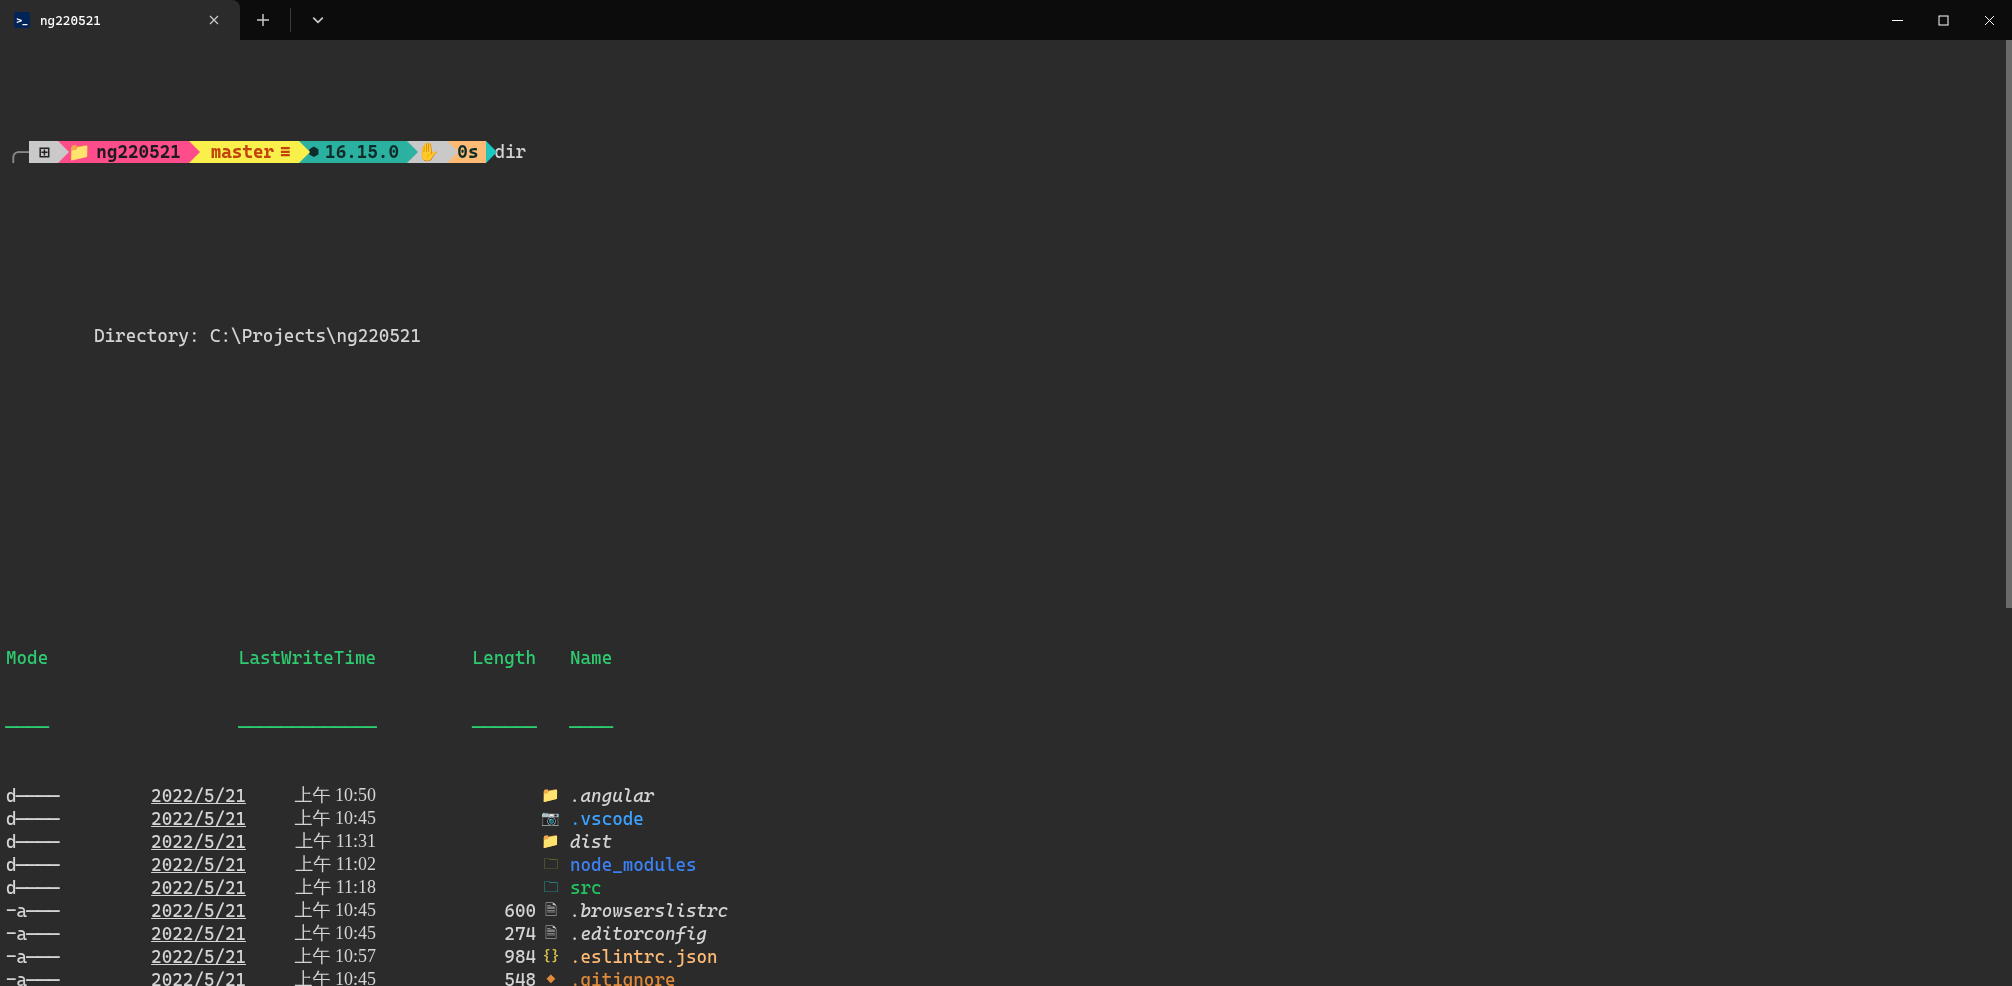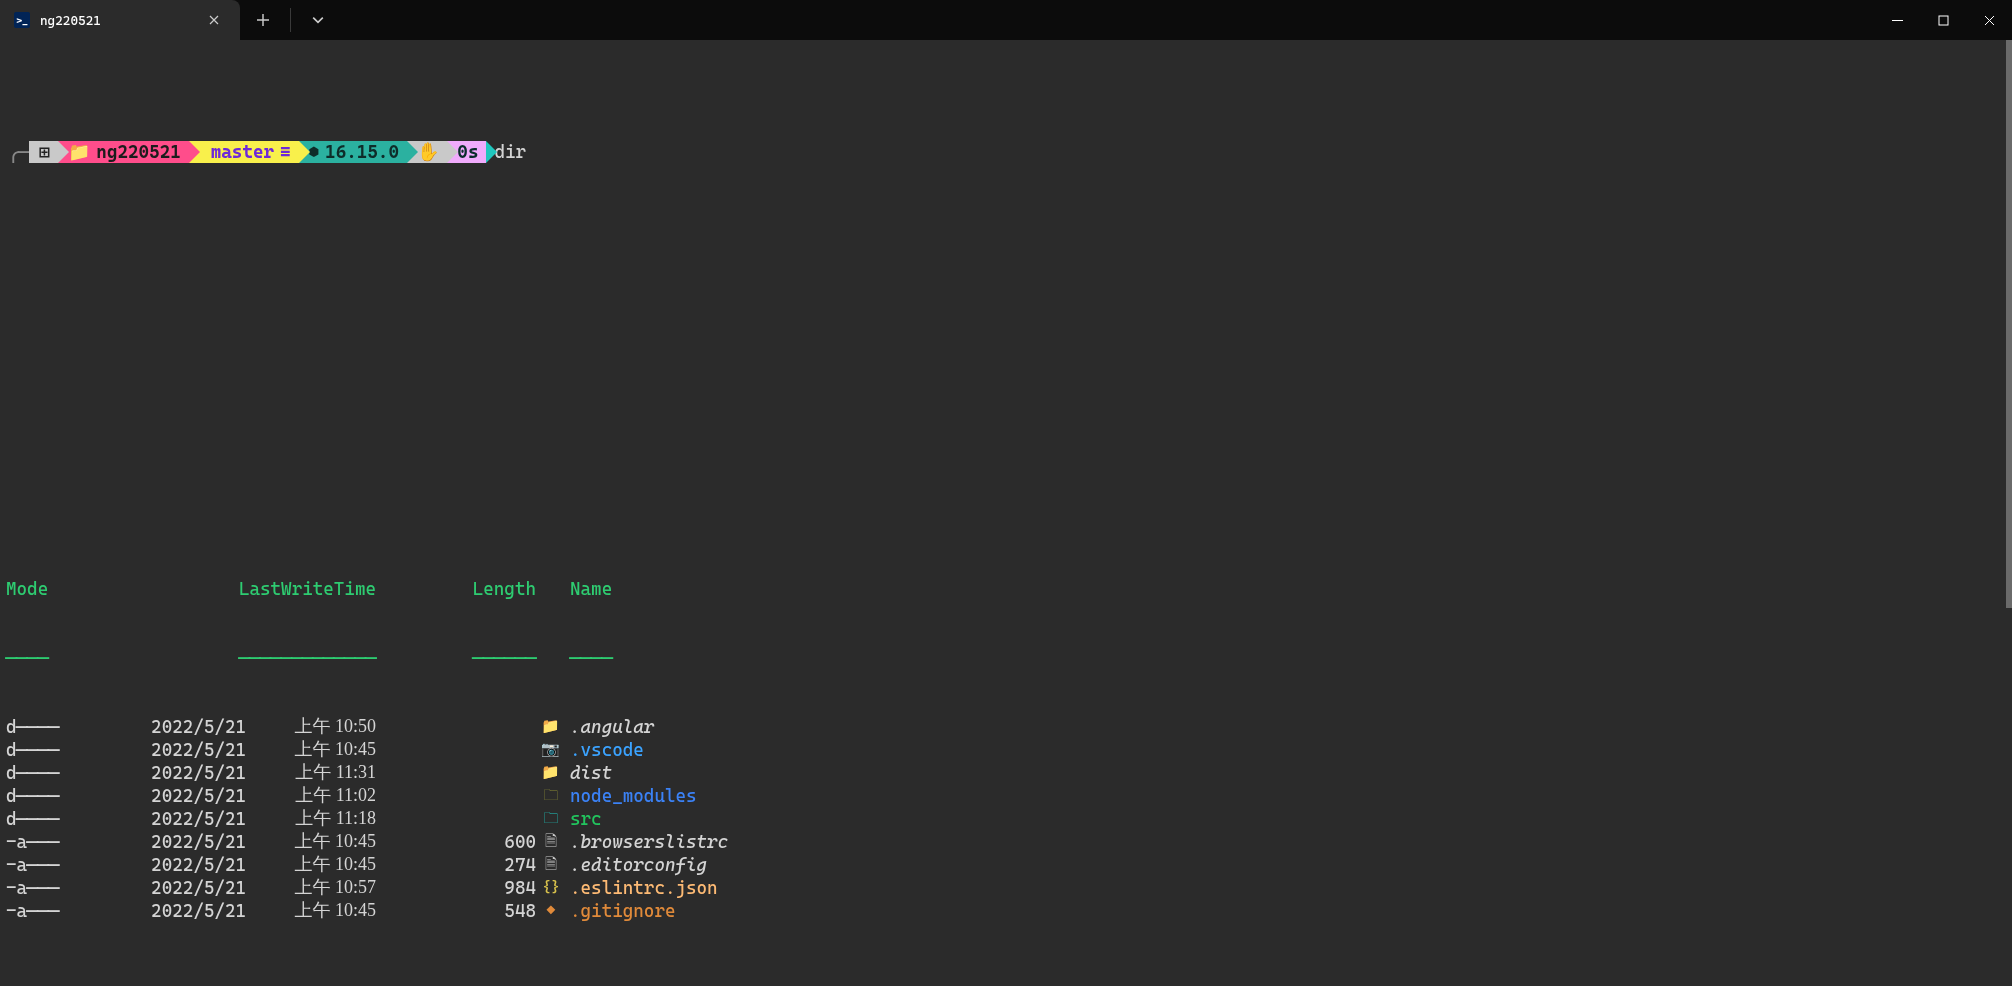--- a/index.html
+++ b/index.html
@@ -87,40 +87,40 @@
     border-top: 11px solid transparent;
     border-bottom: 11px solid transparent;
     border-left: 11px solid currentColor;
     z-index: 2;
   }
   .seg-os   { background: #c9c9c9; color: #c9c9c9; }
   .seg-os .inner { color:#222; }
   .seg-dir  { background: #ff4d8b; color: #ff4d8b; }
   .seg-dir .inner { color:#1c1c1c; }
   .seg-git  { background: #f9f04b; color: #f9f04b; }
-  .seg-git .inner { color:#6d28d9; }
+  .seg-git .inner { color:#c2410c; }
   .seg-node { background: #2bb1a0; color: #2bb1a0; }
   .seg-node .inner { color:#0e2c29; }
   .seg-hand { background: #c9c9c9; color: #c9c9c9; }
   .seg-hand .inner { color:#1c1c1c; }
-  .seg-time { background: #f0abfc; color: #1fc6bd; }
+  .seg-time { background: #fdba74; color: #1fc6bd; }
   .seg-time .inner { color:#0a2c2b; }
   .seg .inner { display:inline-flex; align-items:center; gap:6px; }
   .cmd-text { color:#d4d4d4; margin-left: 8px; }
   @keyframes blink { 50% { opacity: 0; } }
 
   .blank { height: 23px; }
 
   .dir-header { color:#d4d4d4; padding-left: 88px; }
 
   
   .listing { margin-top: 0; }
   .listing-col-headers, .listing-col-rules, .listing-row { display:flex;align-items:flex-end; }
   .c-mode  { width: 120px; }
-  .c-date  { width: 120px; text-align: right; }
+  .c-date  { width: 120px; text-align: right; text-decoration: underline; }
   .c-time  { width: 130px; text-align: right; font-family: Liberation Serif, serif; }
   .c-len   { width: 160px; text-align: right; }
   .c-icon  { width: 30px; text-align: center; }
   .c-name  { flex: 0 0 auto; padding-left: 4px; }
   .hdr { color: #2ecc71; }
   .hdr-date { width: 250px; text-align: right; }
 
   .row-mode, .row-date, .row-time, .row-len { color:#d4d4d4; }
   .ic { font-size: 15px; line-height: 23px; }
   .name-default { color:#d4d4d4;font-style:italic; }
@@ -225,20 +225,21 @@
     <span class="seg seg-time">
         <span class="inner">
           <span>0s</span>
         </span>
       </span>
     <span class="cmd-text">dir</span>
   </div>
 
   <div class="blank"></div>
 
+  <div class="dir-header">Directory: C:\Projects\ng220521</div>
 
   <div class="blank"></div>
   <div class="blank"></div>
 
   
   <div class="listing">
     <div class="listing-col-headers">
       <span class="c-mode hdr">Mode</span>
       <span class="hdr-date hdr">LastWriteTime</span>
       <span class="c-len hdr">Length</span>

